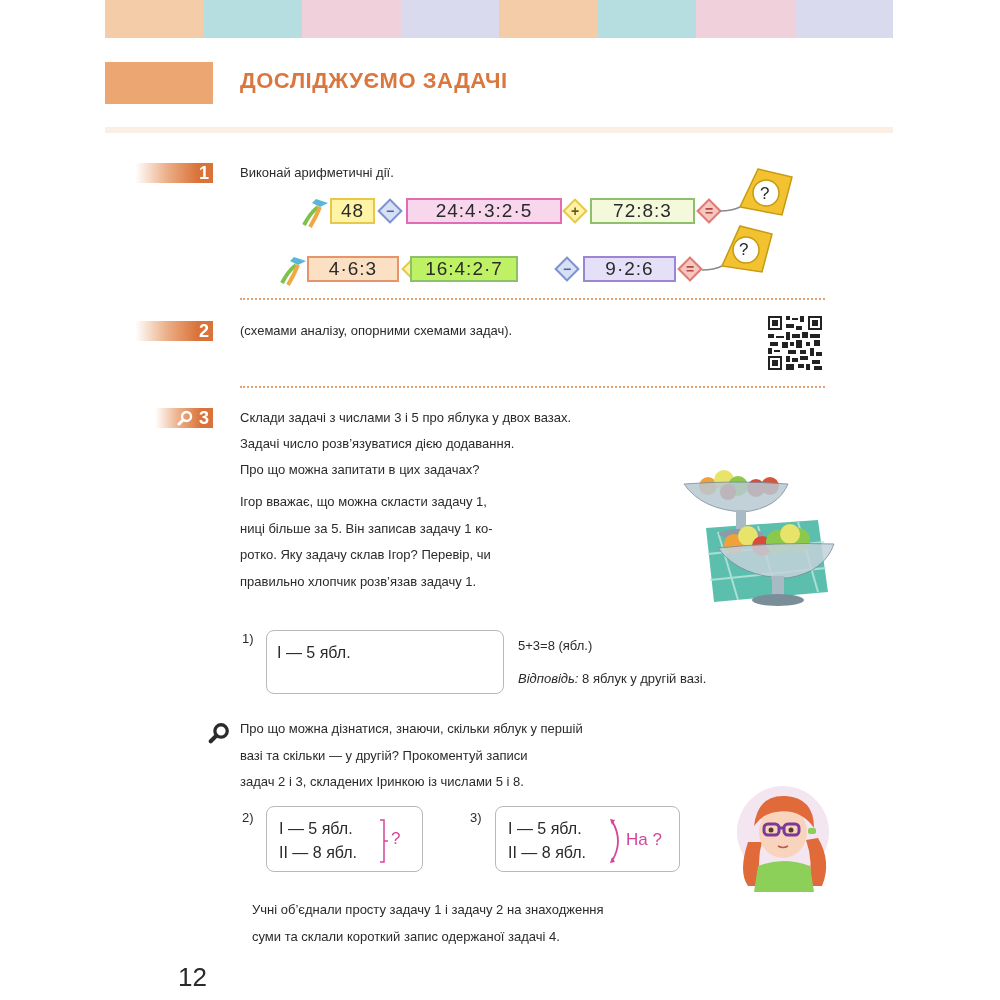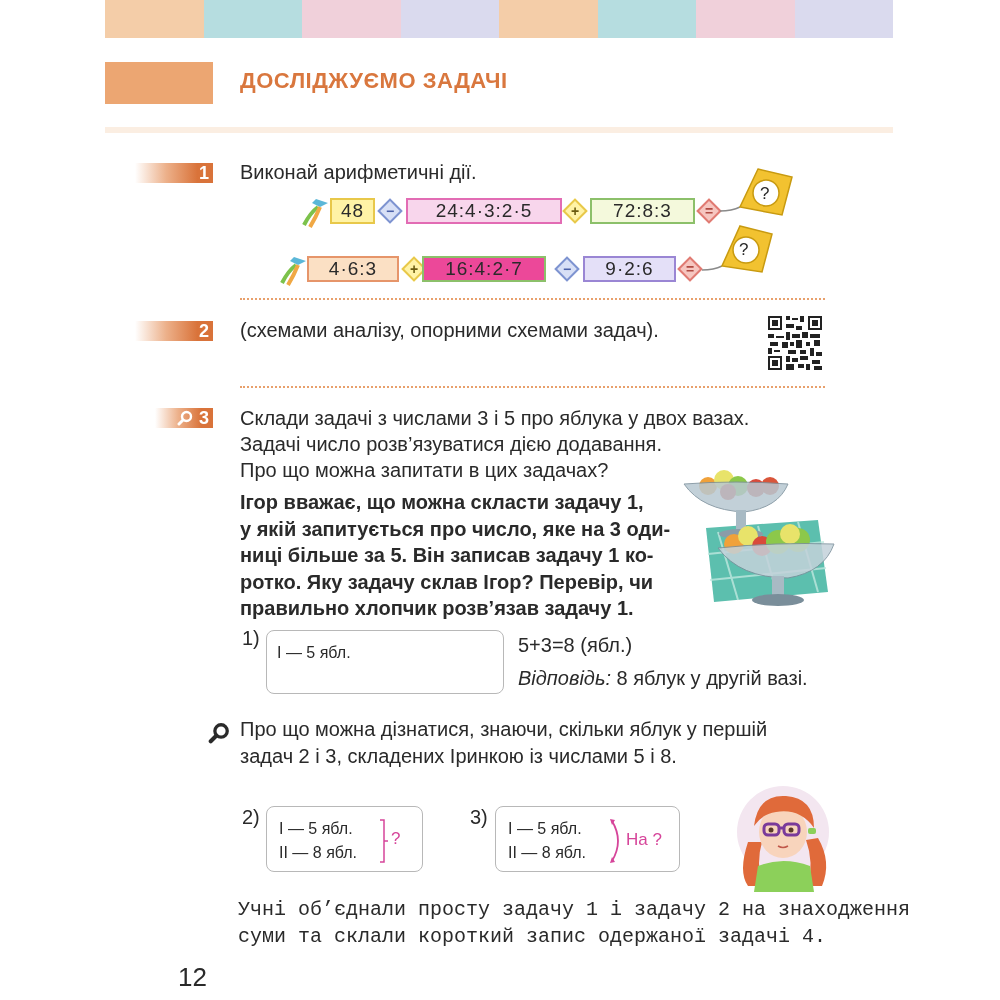--- a/index.html
+++ b/index.html
@@ -10,21 +10,21 @@
   .stripe { left:105px; top:0; width:788px; height:38px; display:flex; }
   .stripe div { flex:1; height:100%; }
   
   .head-block { left:105px; top:62px; width:108px; height:42px; background:#eca672; }
   .head-title { left:240px; top:68px; font-size:22px; font-weight:bold; color:#d9773e; letter-spacing:0.5px; }
   .head-rule { left:105px; top:127px; width:788px; height:6px; background:#fbeee2; }
   
   .badge { height:20px; display:flex; align-items:center; justify-content:flex-end;
            color:#fff; font-weight:bold; font-size:18px; padding-right:4px; box-sizing:border-box; }
   .badge-grad { background:linear-gradient(to right, rgba(224,124,60,0) 0%, rgba(224,124,60,0.6) 40%, #d9733a 80%); }
-  .txt { font-size:20px; line-height:25px; color:#2a2a2a; }
+  .txt { font-size:13px; line-height:25px; color:#2a2a2a; }
   .dotline { height:0; border-top:2px dotted #e8a06c; }
   
   .chip { height:26px; border:2px solid; box-sizing:border-box; display:flex; align-items:center; justify-content:center;
           font-size:19px; letter-spacing:1px; color:#2a2a2a; }
   .diamond { width:18px; height:18px; transform:rotate(45deg); border:2px solid; box-sizing:border-box;
              display:flex; align-items:center; justify-content:center; }
   .diamond span { transform:rotate(-45deg); font-size:14px; font-weight:bold; line-height:1; }
   .box { border:1.5px solid #b8b8b8; border-radius:8px; box-sizing:border-box; background:#fff; }
   .pink { color:#d6459a; }
   .page-num { left:178px; top:962px; font-size:26px; color:#2a2a2a; }
@@ -78,21 +78,21 @@
 
 <svg class="abs" style="left:278px; top:253px;" width="30" height="34" viewBox="0 0 30 34">
   <path d="M28 8 L16 4 L12 8 L20 12 Z" fill="#5bb7d8"></path>
   <path d="M18 12 Q10 18 4 30" stroke="#7cc24b" stroke-width="4" fill="none"></path>
   <path d="M20 12 Q16 22 10 32" stroke="#f0a844" stroke-width="4" fill="none"></path>
 </svg>
 <div class="abs chip" style="left:307px; top:256px; width:92px; background:#fbe0c4; border-color:#e6956a;">4·6:3</div>
 <div class="abs diamond" style="left:405px; top:260px; background:#fff3a6; border-color:#e8c84a;">
     <span style="color:#6a5a10">+</span>
   </div>
-<div class="abs chip" style="left:422px; top:256px; width:124px; background:#ec4899; border-color:#8cc06a;">16:4:2·7</div>
+<div class="abs chip" style="left:410px; top:256px; width:108px; background:#bef264; border-color:#8cc06a;">16:4:2·7</div>
 <div class="abs diamond" style="left:558px; top:260px; background:#d8e0f6; border-color:#7d93d0;">
     <span style="color:#4a60a8">−</span>
   </div>
 <div class="abs chip" style="left:583px; top:256px; width:93px; background:#e4e0f8; border-color:#9a86d4;">9·2:6</div>
 <div class="abs diamond" style="left:681px; top:260px; background:#f6c6c0; border-color:#e07a72;">
     <span style="color:#b04a42">=</span>
   </div>
 <svg class="abs" style="left:700px; top:222px;" width="80" height="60" viewBox="0 0 80 60">
   <path d="M2 48 Q14 48 22 44" stroke="#8a8a8a" stroke-width="1.5" fill="none"></path>
   <path d="M40 4 L72 12 L62 50 L22 44 Z" fill="#f2c230" stroke="#c89a10" stroke-width="1.5"></path>
@@ -162,23 +162,22 @@
     <line x1="6" y1="10" x2="2" y2="14" stroke="#fff" stroke-width="3" stroke-linecap="round"></line>
   </svg>
   <span>3</span>
 </div>
 <div class="abs txt" style="left:240px; top:405px; line-height:26px;">
   <div>Склади задачі з числами 3 і 5 про яблука у двох вазах.</div>
   <div>Задачі число розв’язуватися дією додавання.</div>
   <div>Про що можна запитати в цих задачах?</div>
 </div>
 
-<div class="abs txt" style="left:240px; top:489px; line-height:26.5px;font-weight:bold;">
+<div class="abs txt" style="left:240px; top:489px; line-height:26.5px;">
   <div>Ігор вважає, що можна скласти задачу 1,</div>
-  <div>у якій запитується про число, яке на 3 оди-</div>
   <div>ниці більше за 5. Він записав задачу 1 ко-</div>
   <div>ротко. Яку задачу склав Ігор? Перевір, чи</div>
   <div>правильно хлопчик розв’язав задачу 1.</div>
 </div>
 
 <svg class="abs" style="left:678px; top:462px;" width="160" height="152" viewBox="0 0 160 152">
   <path d="M28 66 L140 58 L150 130 L36 140 Z" fill="#5cbfae"></path>
   <g stroke="#bfe8df" stroke-width="2" opacity="0.8">
     <line x1="40" y1="70" x2="60" y2="138"></line>
       <line x1="80" y1="64" x2="100" y2="136"></line>
@@ -216,20 +215,21 @@
 <div class="abs txt" style="left:518px; top:666px;">
   <i>Відповідь:</i><span> 8 яблук у другій вазі.</span>
 </div>
 
 <svg class="abs" style="left:208px; top:722px;" width="22" height="22" viewBox="0 0 16 16">
   <circle cx="9.5" cy="6.5" r="4.5" fill="none" stroke="#2a2a2a" stroke-width="2.4"></circle>
   <line x1="6" y1="10" x2="2" y2="14" stroke="#2a2a2a" stroke-width="3" stroke-linecap="round"></line>
 </svg>
 <div class="abs txt" style="left:240px; top:716px; line-height:26.5px;">
   <div>Про що можна дізнатися, знаючи, скільки яблук у першій</div>
+  <div>вазі та скільки — у другій? Прокоментуй записи</div>
   <div>задач 2 і 3, складених Іринкою із числами 5 і 8.</div>
 </div>
 
 <div class="abs txt" style="left:242px; top:805px;">2)</div>
 <div class="abs box" style="left:266px; top:806px; width:157px; height:66px;">
   <div style="position:absolute; left:12px; top:10px; font-size:16px; line-height:24px;">
     <div>І — 5 ябл.</div>
     <div>ІІ — 8 ябл.</div>
   </div>
   <svg style="position:absolute; left:112px; top:12px;" width="10" height="44" viewBox="0 0 10 44">
@@ -261,18 +261,18 @@
   <path d="M26 44 Q30 12 58 14 Q86 16 86 46 Q72 26 48 30 Q34 32 26 44 Z" fill="#e06a3a"></path>
   <rect x="36" y="42" width="15" height="11" rx="4" fill="none" stroke="#7a3a9a" stroke-width="3"></rect>
   <rect x="56" y="42" width="15" height="11" rx="4" fill="none" stroke="#7a3a9a" stroke-width="3"></rect>
   <line x1="51" y1="46" x2="56" y2="46" stroke="#7a3a9a" stroke-width="3"></line>
   <circle cx="43" cy="48" r="2.5" fill="#5a3a2a"></circle>
     <circle cx="63" cy="48" r="2.5" fill="#5a3a2a"></circle>
   <path d="M50 64 Q55 67 60 64" stroke="#c0584a" stroke-width="1.5" fill="none"></path>
   <rect x="80" y="46" width="8" height="6" rx="2" fill="#8cd05a"></rect>
 </svg>
 
-<div class="abs txt" style="left:238px; top:897px; line-height:26.5px;font-family:Liberation Mono, monospace;">
+<div class="abs txt" style="left:252px; top:897px; line-height:26.5px;">
   <div>Учні об’єднали просту задачу 1 і задачу 2 на знаходження</div>
   <div>суми та склали короткий запис одержаної задачі 4.</div>
 </div>
 
 <div class="abs page-num">12</div>
 
 </body></html>

